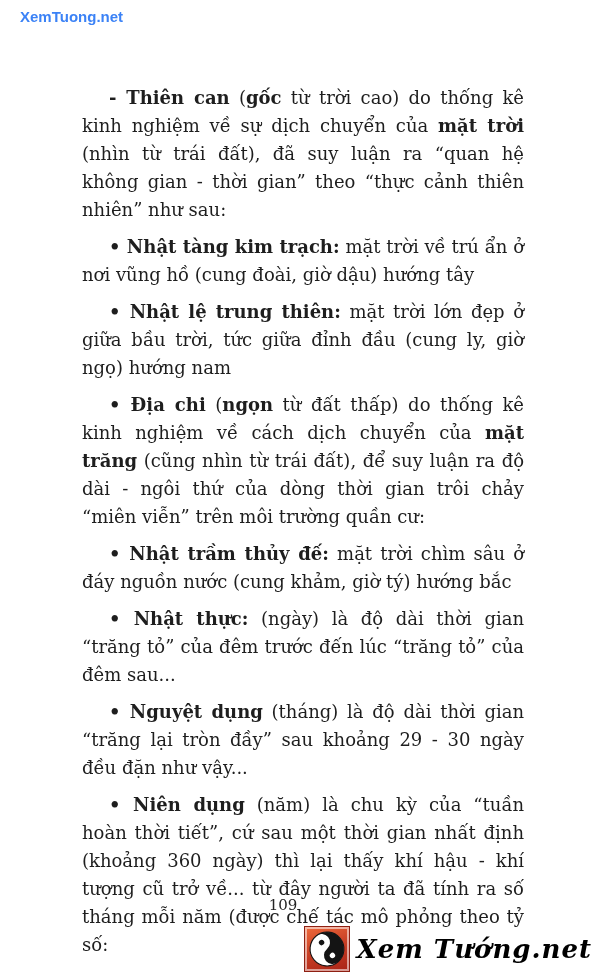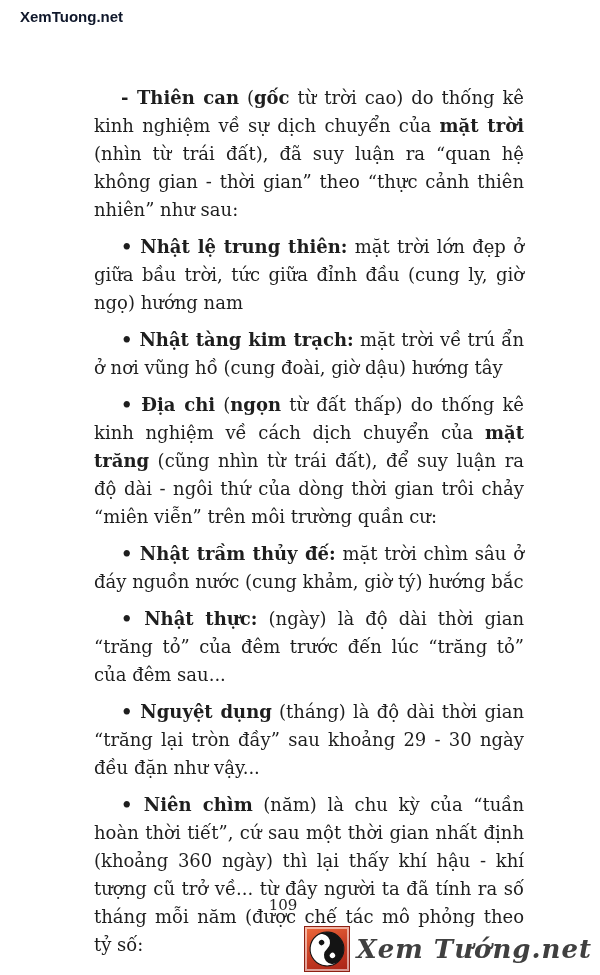--- a/index.html
+++ b/index.html
@@ -8,28 +8,28 @@
     background:#ffffff;
     position:relative;
     overflow:hidden;
     font-family:"DejaVu Serif", serif;
     color:#1e1e1e;
   }
   .watermark {
     position:absolute; top:8px; left:20px;
     font-family:"Liberation Sans", sans-serif;
     font-weight:bold; font-size:15px;
-    color:#0f172a;
+    color:#3b82f6;
     cursor:pointer;
   }
   .content {
     position:absolute; left:78px; top:84px; width:446px;
   }
   p.para {
-    margin:0 0 9px 16px;
+    margin:0 0 9px 4px;
     font-size:18px;
     line-height:28px;
     text-align:justify;
     text-indent:27px;
   }
   .b { font-weight:bold; }
   .marker { font-weight:bold; }
   .footer-page {
     position:absolute; left:0; top:896px; width:566px;
     text-align:center;
@@ -47,38 +47,38 @@
     border:1px solid #8e1f12;
     box-shadow: inset 0 0 0 2px rgba(255,255,255,0.55);
     display:flex; align-items:center; justify-content:center;
     box-sizing:border-box;
   }
   .logo-box svg { width:36px; height:36px; transform:rotate(-40deg); }
   .logo-text {
     font-family:"DejaVu Serif", cursive, serif;
     font-style:italic; font-weight:bold;
     font-size:26px;
-    color:#404040;
+    color:#000000;
     letter-spacing:1px;
   }
 </style>
 </head>
 <body>
 
 <div class="watermark">XemTuong.net</div>
 
 <div class="content">
     <p class="para"><span class="marker">- </span><span class="b">Thiên can</span><span> (</span><span class="b">gốc</span><span> từ trời cao) do thống kê kinh nghiệm về sự dịch chuyển của </span><span class="b">mặt trời</span><span> (nhìn từ trái đất), đã suy luận ra “quan hệ không gian - thời gian” theo “thực cảnh thiên nhiên” như sau:</span></p>
+    <p class="para"><span class="marker">• </span><span class="b">Nhật tàng kim trạch:</span><span> mặt trời về trú ẩn ở nơi vũng hồ (cung đoài, giờ dậu) hướng tây</span></p>
     <p class="para"><span class="marker">• </span><span class="b">Nhật lệ trung thiên:</span><span> mặt trời lớn đẹp ở giữa bầu trời, tức giữa đỉnh đầu (cung ly, giờ ngọ) hướng nam</span></p>
-    <p class="para"><span class="marker">• </span><span class="b">Nhật tàng kim trạch:</span><span> mặt trời về trú ẩn ở nơi vũng hồ (cung đoài, giờ dậu) hướng tây</span></p>
     <p class="para"><span class="marker">• </span><span class="b">Địa chi</span><span> (</span><span class="b">ngọn</span><span> từ đất thấp) do thống kê kinh nghiệm về cách dịch chuyển của </span><span class="b">mặt trăng</span><span> (cũng nhìn từ trái đất), để suy luận ra độ dài - ngôi thứ của dòng thời gian trôi chảy “miên viễn” trên môi trường quần cư:</span></p>
     <p class="para"><span class="marker">• </span><span class="b">Nhật trầm thủy đế:</span><span> mặt trời chìm sâu ở đáy nguồn nước (cung khảm, giờ tý) hướng bắc</span></p>
     <p class="para"><span class="marker">• </span><span class="b">Nhật thực:</span><span> (ngày) là độ dài thời gian “trăng tỏ” của đêm trước đến lúc “trăng tỏ” của đêm sau...</span></p>
     <p class="para"><span class="marker">• </span><span class="b">Nguyệt dụng</span><span> (tháng) là độ dài thời gian “trăng lại tròn đầy” sau khoảng 29 - 30 ngày đều đặn như vậy...</span></p>
-    <p class="para"><span class="marker">• </span><span class="b">Niên chìm</span><span> (năm) là chu kỳ của “tuần hoàn thời tiết”, cứ sau một thời gian nhất định (khoảng 360 ngày) thì lại thấy khí hậu - khí tượng cũ trở về... từ đây người ta đã tính ra số tháng mỗi năm (được chế tác mô phỏng theo tỷ số: </span></p>
+    <p class="para"><span class="marker">• </span><span class="b">Niên dụng</span><span> (năm) là chu kỳ của “tuần hoàn thời tiết”, cứ sau một thời gian nhất định (khoảng 360 ngày) thì lại thấy khí hậu - khí tượng cũ trở về... từ đây người ta đã tính ra số tháng mỗi năm (được chế tác mô phỏng theo tỷ số: </span></p>
   </div>
 
 <div class="footer-page">109</div>
 
 <div class="logo">
   <span class="logo-box">
     <svg viewBox="0 0 100 100" aria-hidden="true">
       <circle cx="50" cy="50" r="47" fill="#ffffff" stroke="#141414" stroke-width="3"></circle>
       <path d="M50 3 a47 47 0 0 1 0 94 a23.5 23.5 0 0 1 0 -47 a23.5 23.5 0 0 0 0 -47 Z" fill="#141414"></path>
       <circle cx="50" cy="26.5" r="7.5" fill="#141414"></circle>

